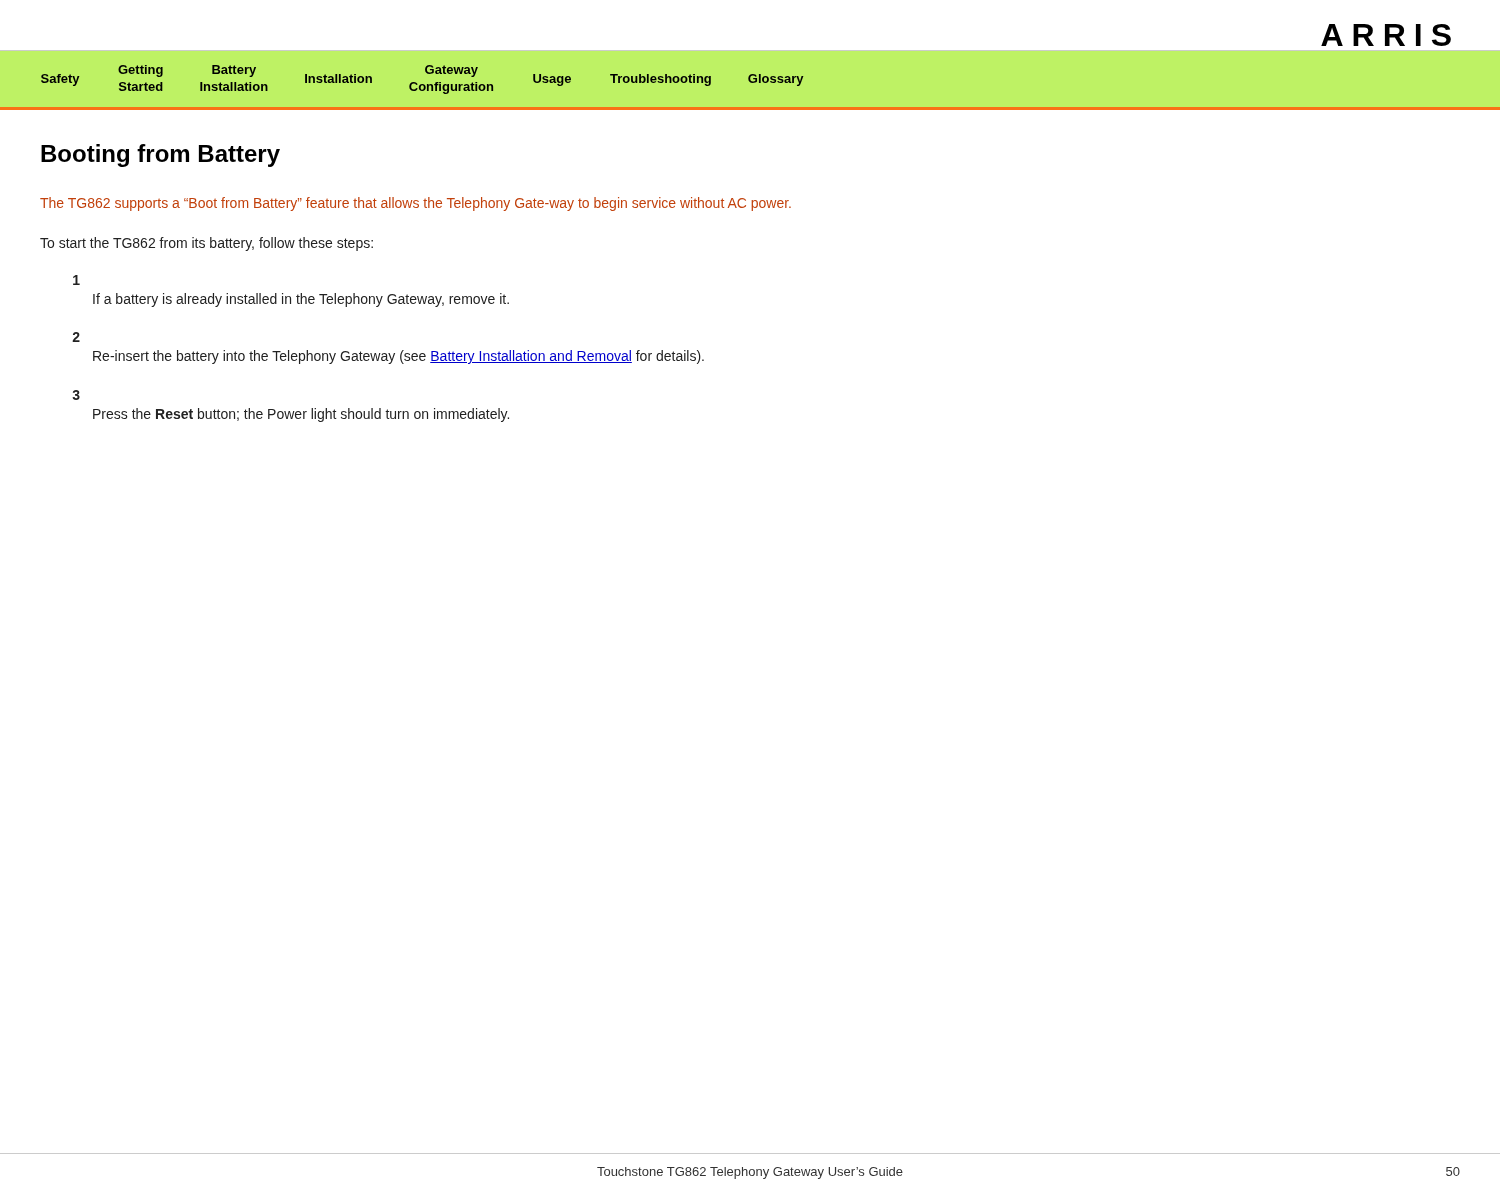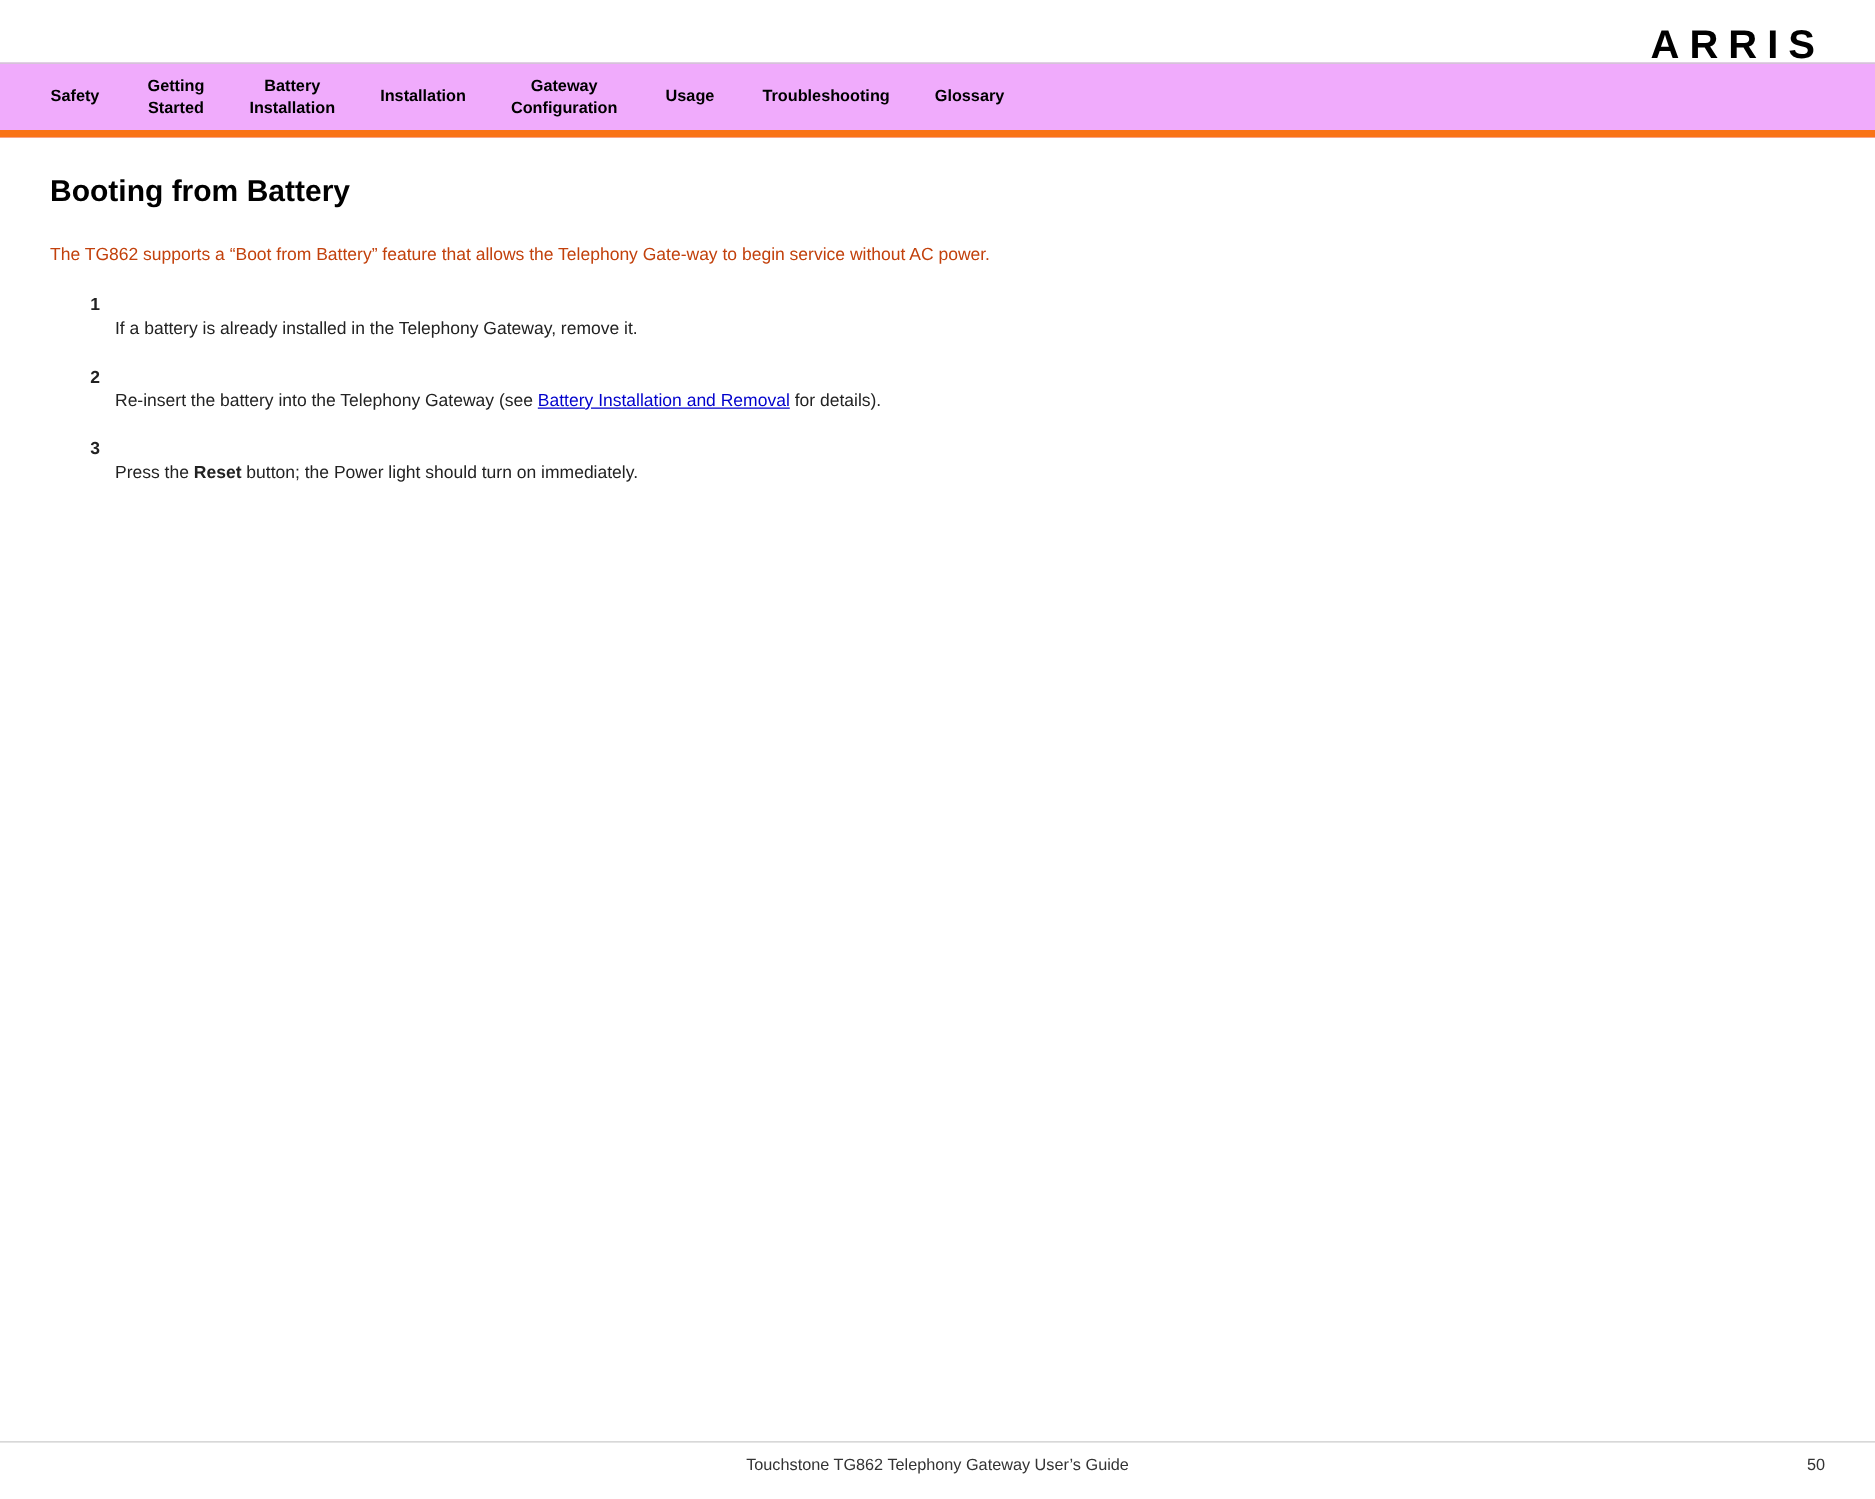--- a/index.html
+++ b/index.html
@@ -32,23 +32,23 @@
       letter-spacing: 8px;
       color: #000000;
       font-family: Arial, Helvetica, sans-serif;
     }
 
     
     .navbar {
       display: flex;
       align-items: center;
       border-top: 1px solid #cccccc;
-      border-bottom: 6px solid #f97316;
+      border-bottom: 3px solid #f97316;
       padding: 0 20px;
-      background: #f0abfc;
+      background: #bef264;
       min-height: 60px;
     }
 
     .nav-item {
       display: flex;
       flex-direction: column;
       align-items: center;
       justify-content: center;
       padding: 8px 18px;
       font-size: 13px;
@@ -202,20 +202,21 @@
   <div class="nav-item">
     <span>Glossary</span>
   </div>
 </nav>
 
 <div class="main-content">
   <div class="left-sidebar"></div>
   <div class="content-area">
     <h1 class="page-title">Booting from Battery</h1>
     <p class="intro-text">The TG862 supports a “Boot from Battery” feature that allows the Telephony Gate-way to begin service without AC power.</p>
+    <p class="steps-intro">To start the TG862 from its battery, follow these steps:</p>
 
     <ol class="steps-list">
 
       <li class="step-item">
         <span class="step-number">1</span>
         <span class="step-text">If a battery is already installed in the Telephony Gateway, remove it.</span>
       </li>
 
       <li class="step-item">
         <span class="step-number">2</span>

